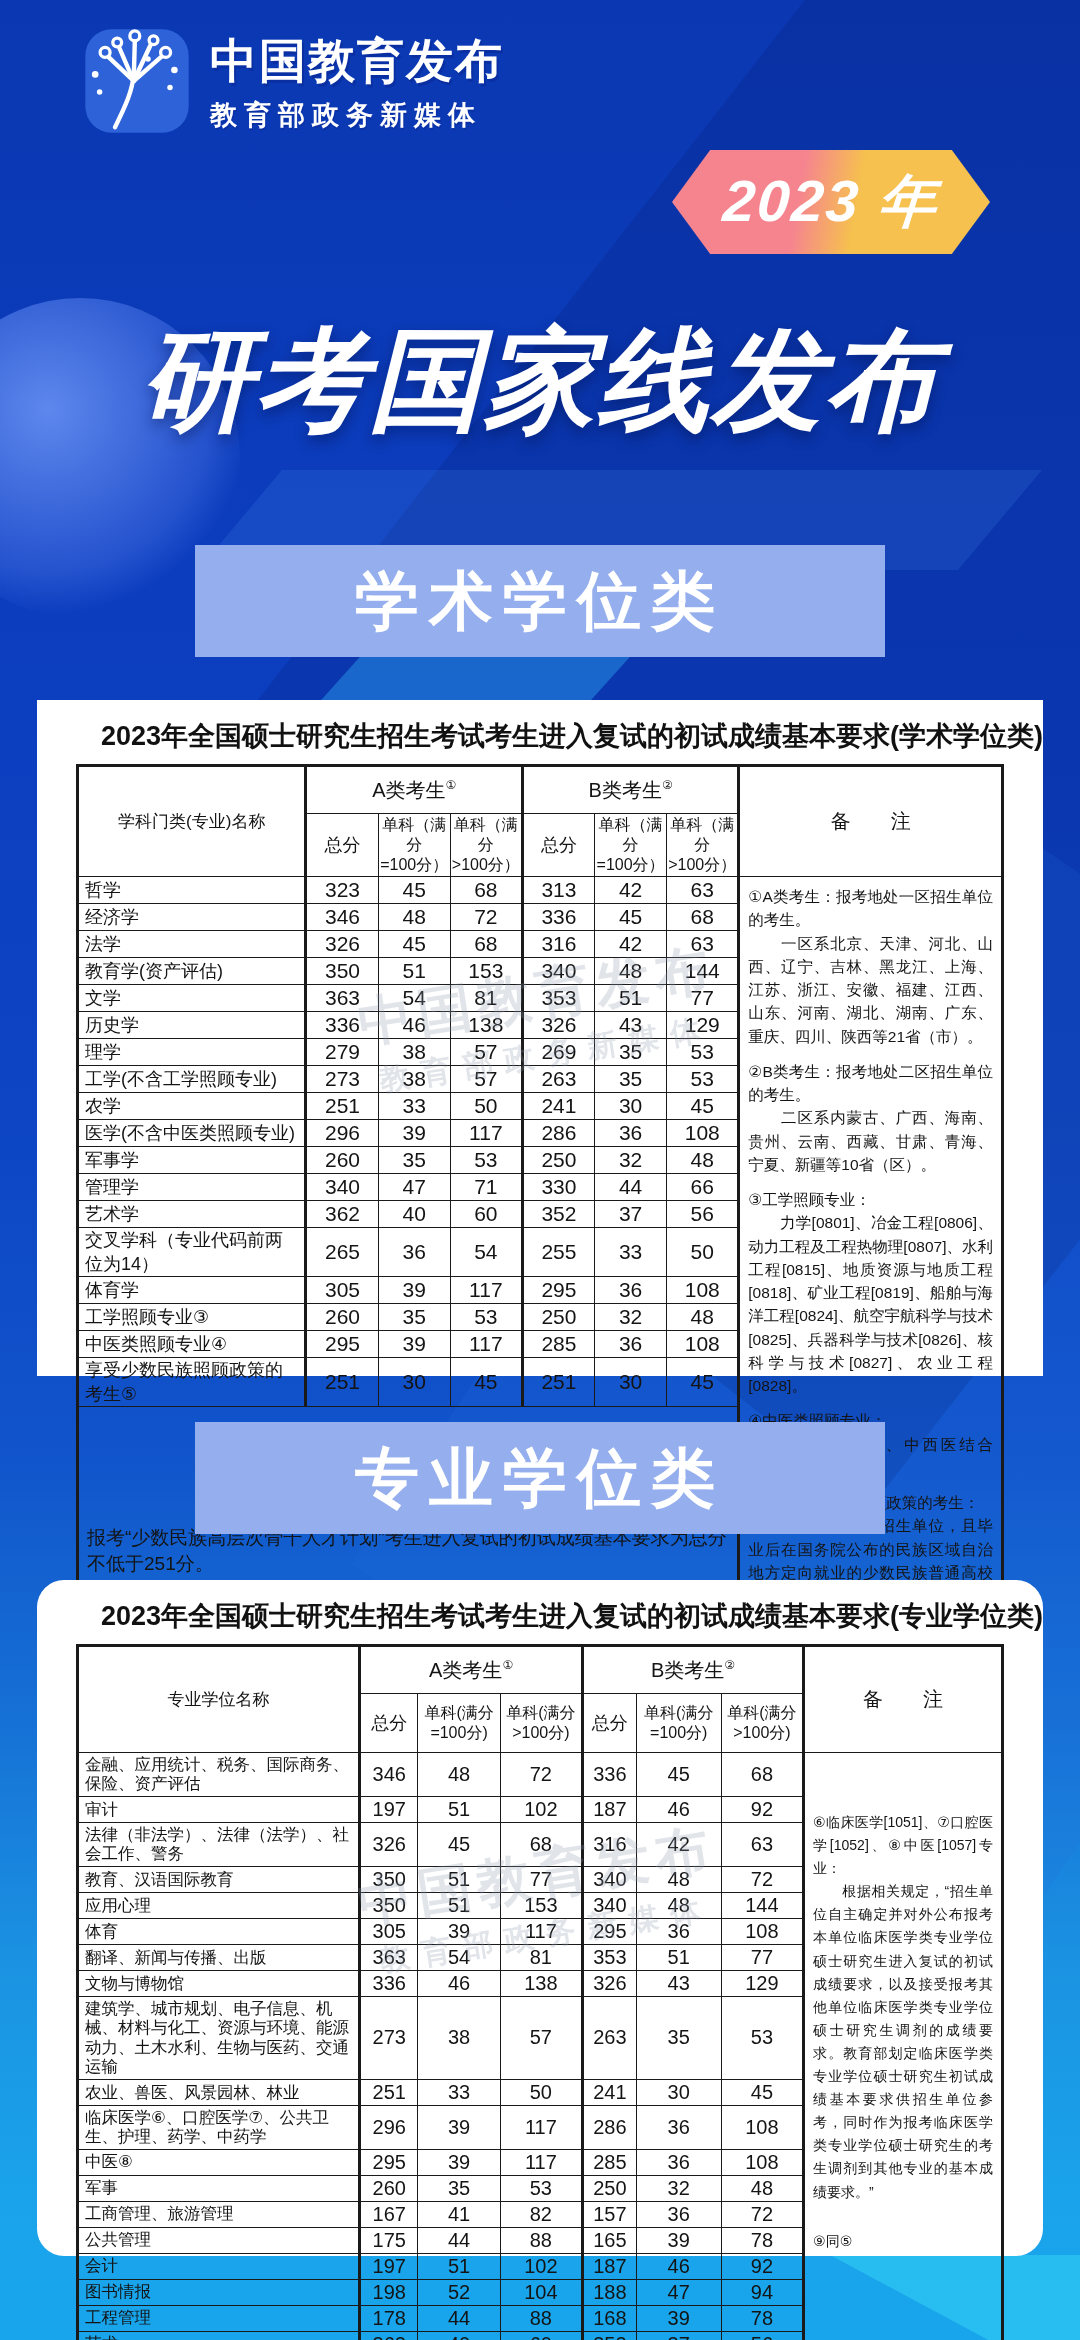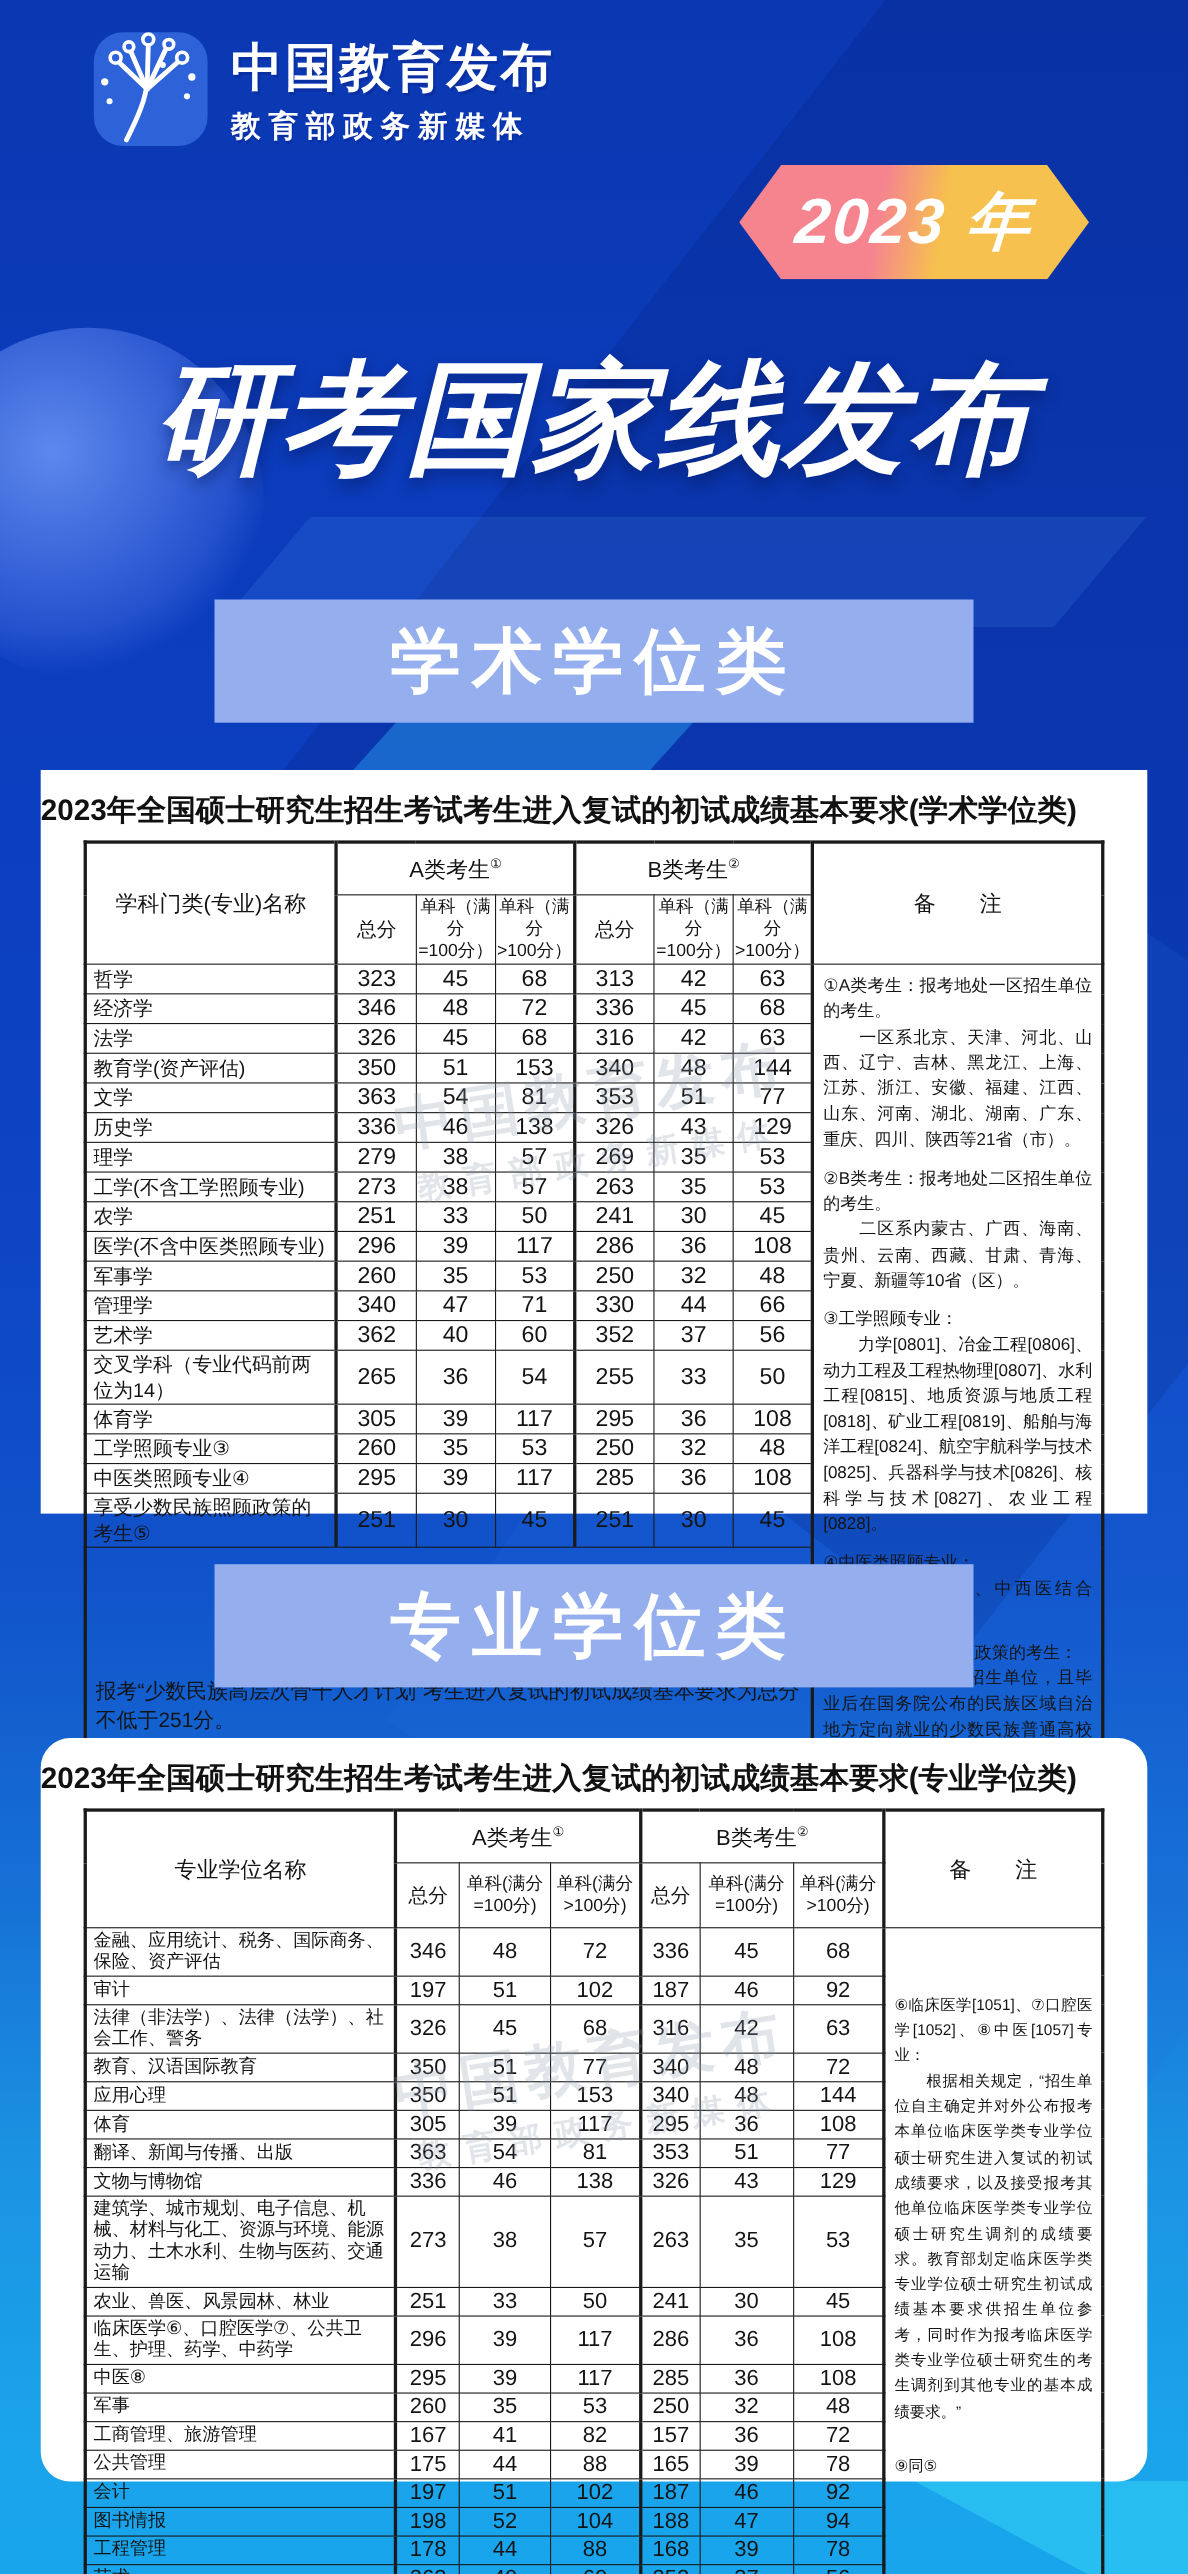--- a/index.html
+++ b/index.html
@@ -39,28 +39,28 @@
   
   .ribbon{position:absolute;left:195px;width:690px;height:112px;background:#94aeee;z-index:2;
     display:flex;align-items:center;justify-content:center;color:#fff;font-size:64px;font-weight:700;letter-spacing:10px;}
   .r1{top:545px;}
   .r2{top:1422px;}
 
   
   .card{position:absolute;left:37px;width:1006px;height:676px;background:#ffffff;z-index:2;}
   .c1{top:700px;}
   .c2{top:1580px;border-radius:27px;}
-  .card-title{margin:18px 0 10px;text-align:left;font-size:27px;font-weight:700;color:#111;position:relative;z-index:1;}
+  .card-title{margin:18px 0 10px;text-align:right;font-size:27px;font-weight:700;color:#111;position:relative;z-index:1;}
 
   table.score-table{width:928px;margin:0 auto;border-collapse:collapse;table-layout:fixed;color:#141414;position:relative;z-index:1;background:transparent;}
   .score-table th,.score-table td{border:1px solid #1a1a1a;}
   table.score-table{border:3px solid #1a1a1a;}
   .gsep{border-left-width:3px !important;}
   th{font-weight:400;}
-  .c-namehead{font-size:20px;}
+  .c-namehead{font-size:17px;}
   .c-group{font-size:20px;height:44px;}
   .c-group sup{font-size:12px;}
   .c-sub{font-size:16px;line-height:1.25;white-space:pre-line;height:56px;}
   .c-total{font-size:18px;}
   .c-remarkhead{font-size:20px;}
 
   td.c-num{text-align:center;}
   .t1 td.c-name{font-size:18px;padding:0 6px;height:24.5px;}
   .t1 td.c-num{font-size:21px;}
   .t2 td.c-name{font-size:16.5px;line-height:1.18;padding:2px 6px;height:20px;}

